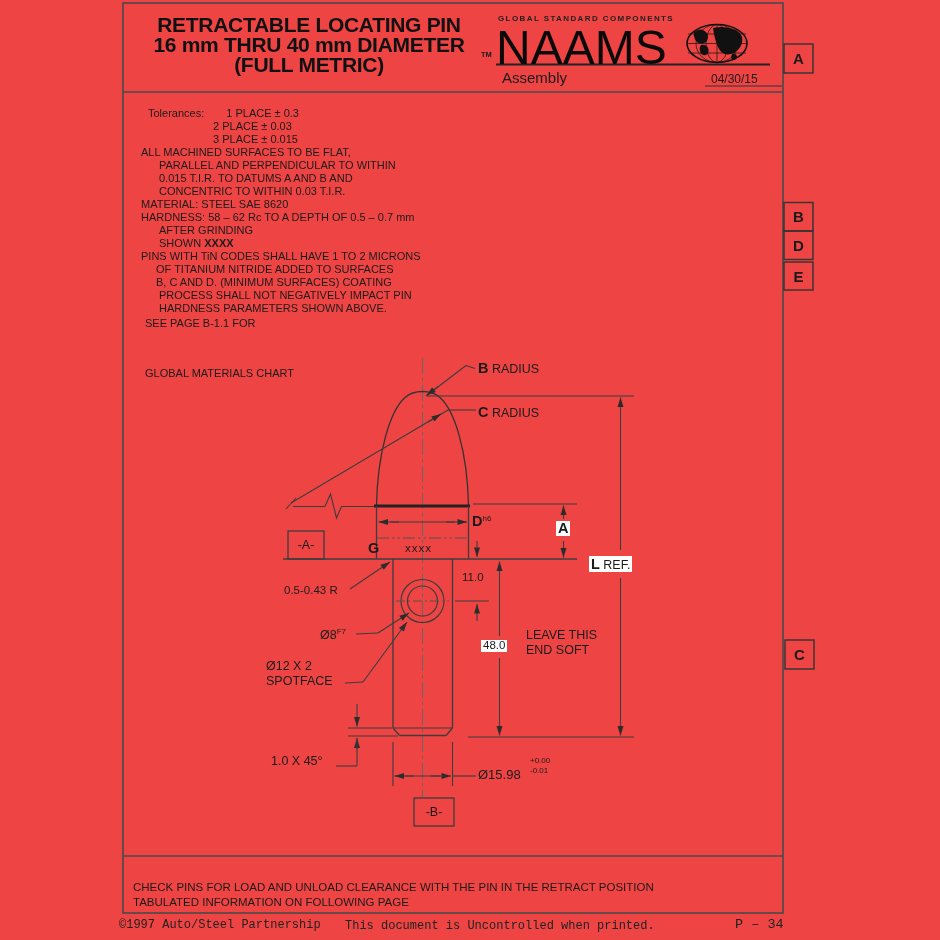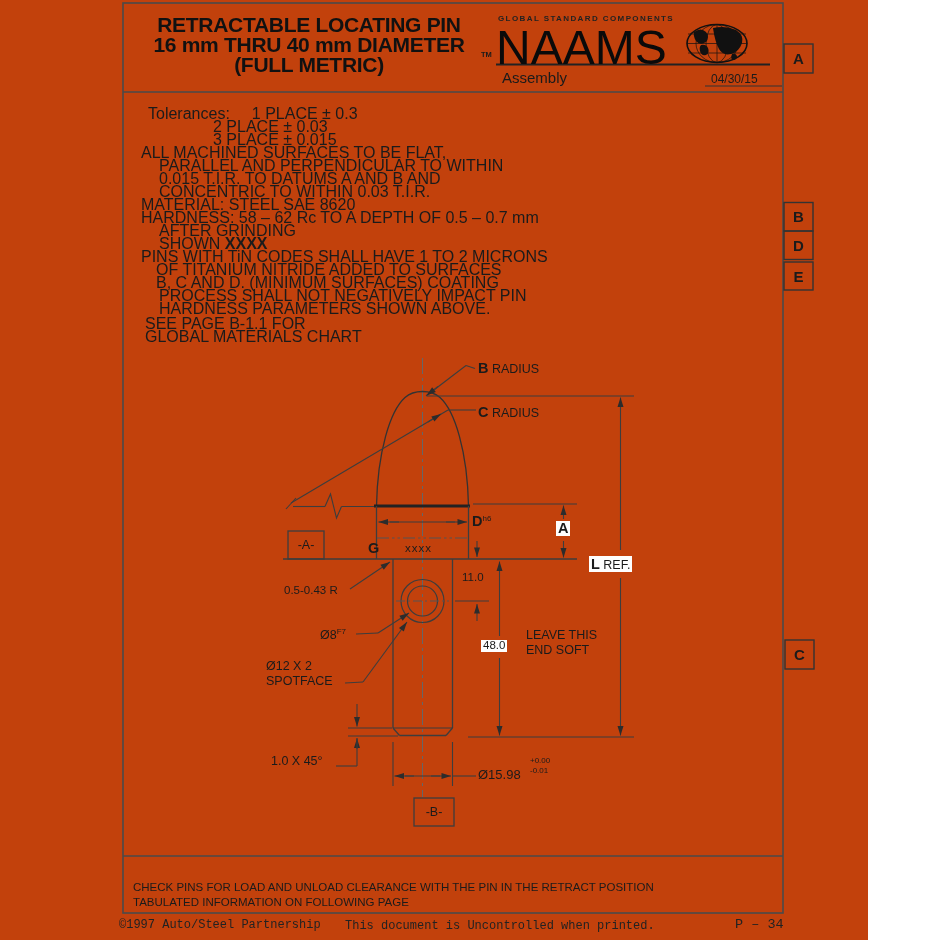--- a/index.html
+++ b/index.html
@@ -1,36 +1,36 @@
 <!DOCTYPE html>
 <html><head>
 <meta charset="utf-8">
 <style>
   html,body{margin:0;padding:0;background:#ffffff;}
-  #page{position:relative;width:868px;height:940px;background:#c2410c;overflow:hidden;
+  #page{position:relative;width:940px;height:940px;background:#ef4444;overflow:hidden;
         font-family:"Liberation Sans","DejaVu Sans",sans-serif;color:#1b1b1b;}
   svg{position:absolute;left:0;top:0;}
   .lbl{position:absolute;white-space:nowrap;color:#1b1b1b;line-height:1;}
   .s11{font-size:11.5px;}
   .s12{font-size:12.5px;}
   .s13{font-size:13px;}
   .bl{font-weight:bold;font-size:14.5px;}
   .supr{font-size:8px;position:relative;top:-5px;}
   .wbg{background:#fefefe;padding:0 2px;}
   .title-block{position:absolute;left:123px;top:15px;width:372px;text-align:center;
                font-weight:bold;font-size:21px;line-height:20px;letter-spacing:-0.3px;color:#111;}
   .tagline{position:absolute;left:498px;top:14px;font-size:8px;letter-spacing:1.4px;font-weight:bold;color:#222;}
   .brand{position:absolute;left:496px;top:20px;font-size:48px;font-weight:normal;letter-spacing:0px;color:#0a0a0a;}
   .tm{position:absolute;left:481px;top:50px;font-size:7.5px;font-weight:bold;}
   .assembly{position:absolute;left:502px;top:69px;font-size:15px;}
   .date{position:absolute;left:711px;top:72px;font-size:12px;}
   .marker-box{position:absolute;width:29px;height:29px;display:flex;align-items:center;justify-content:center;
               font-weight:bold;font-size:15px;}
-  .notes{position:absolute;left:141px;top:107px;font-size:16px;line-height:13px;}
-  .ind1{padding-left:18px;} .ind1b{padding-left:15px;} .ind2{padding-left:72px;} .ind3{padding-left:4px;}
+  .notes{position:absolute;left:141px;top:107px;font-size:11px;line-height:13px;}
+  .ind1{padding-left:18px;} .ind1b{padding-left:15px;} .ind2{padding-left:72px;} .ind3{padding-left:4px;margin-top:37px;}
   .tol-label{padding-left:7px;} .tol-val{padding-left:22px;}
   .bold{font-weight:bold;}
   .datum{position:absolute;display:flex;align-items:center;justify-content:center;font-size:12.5px;}
   .band{position:absolute;left:133px;font-size:11.5px;}
   .footer{position:absolute;font-size:12px;color:#222;font-family:Liberation Mono, monospace;}
 </style>
 </head>
 <body>
 
 <div id="page">

